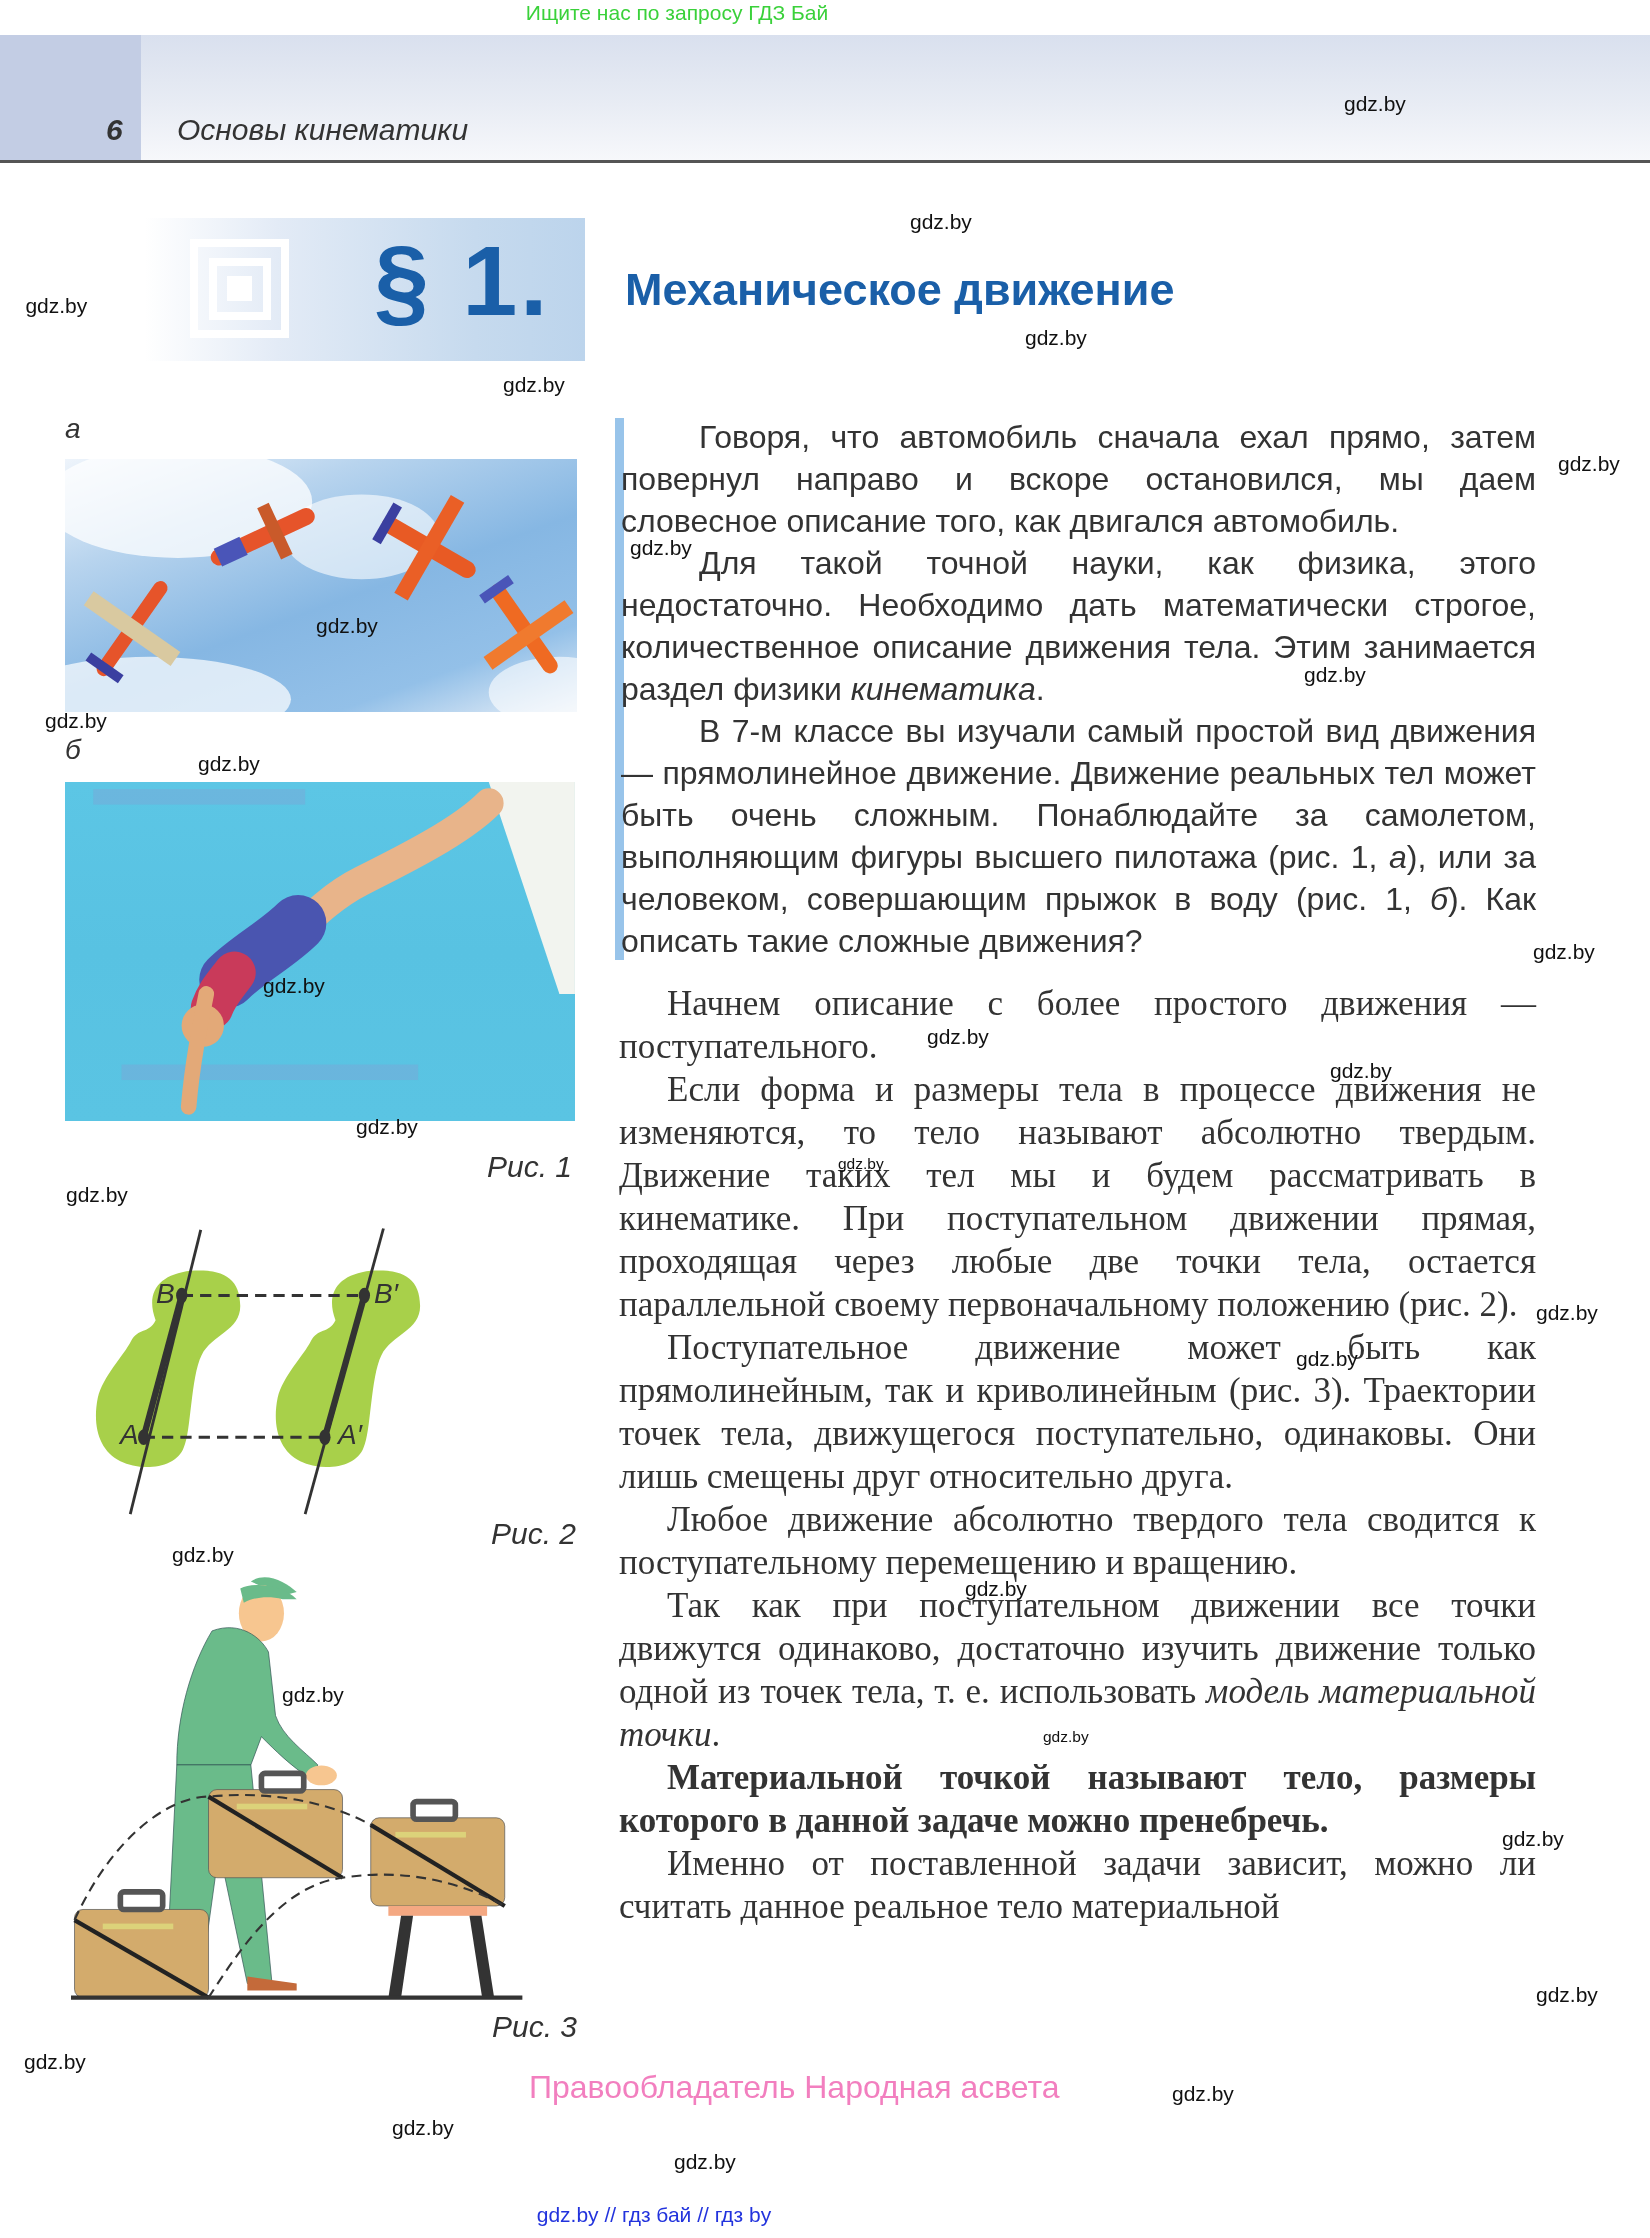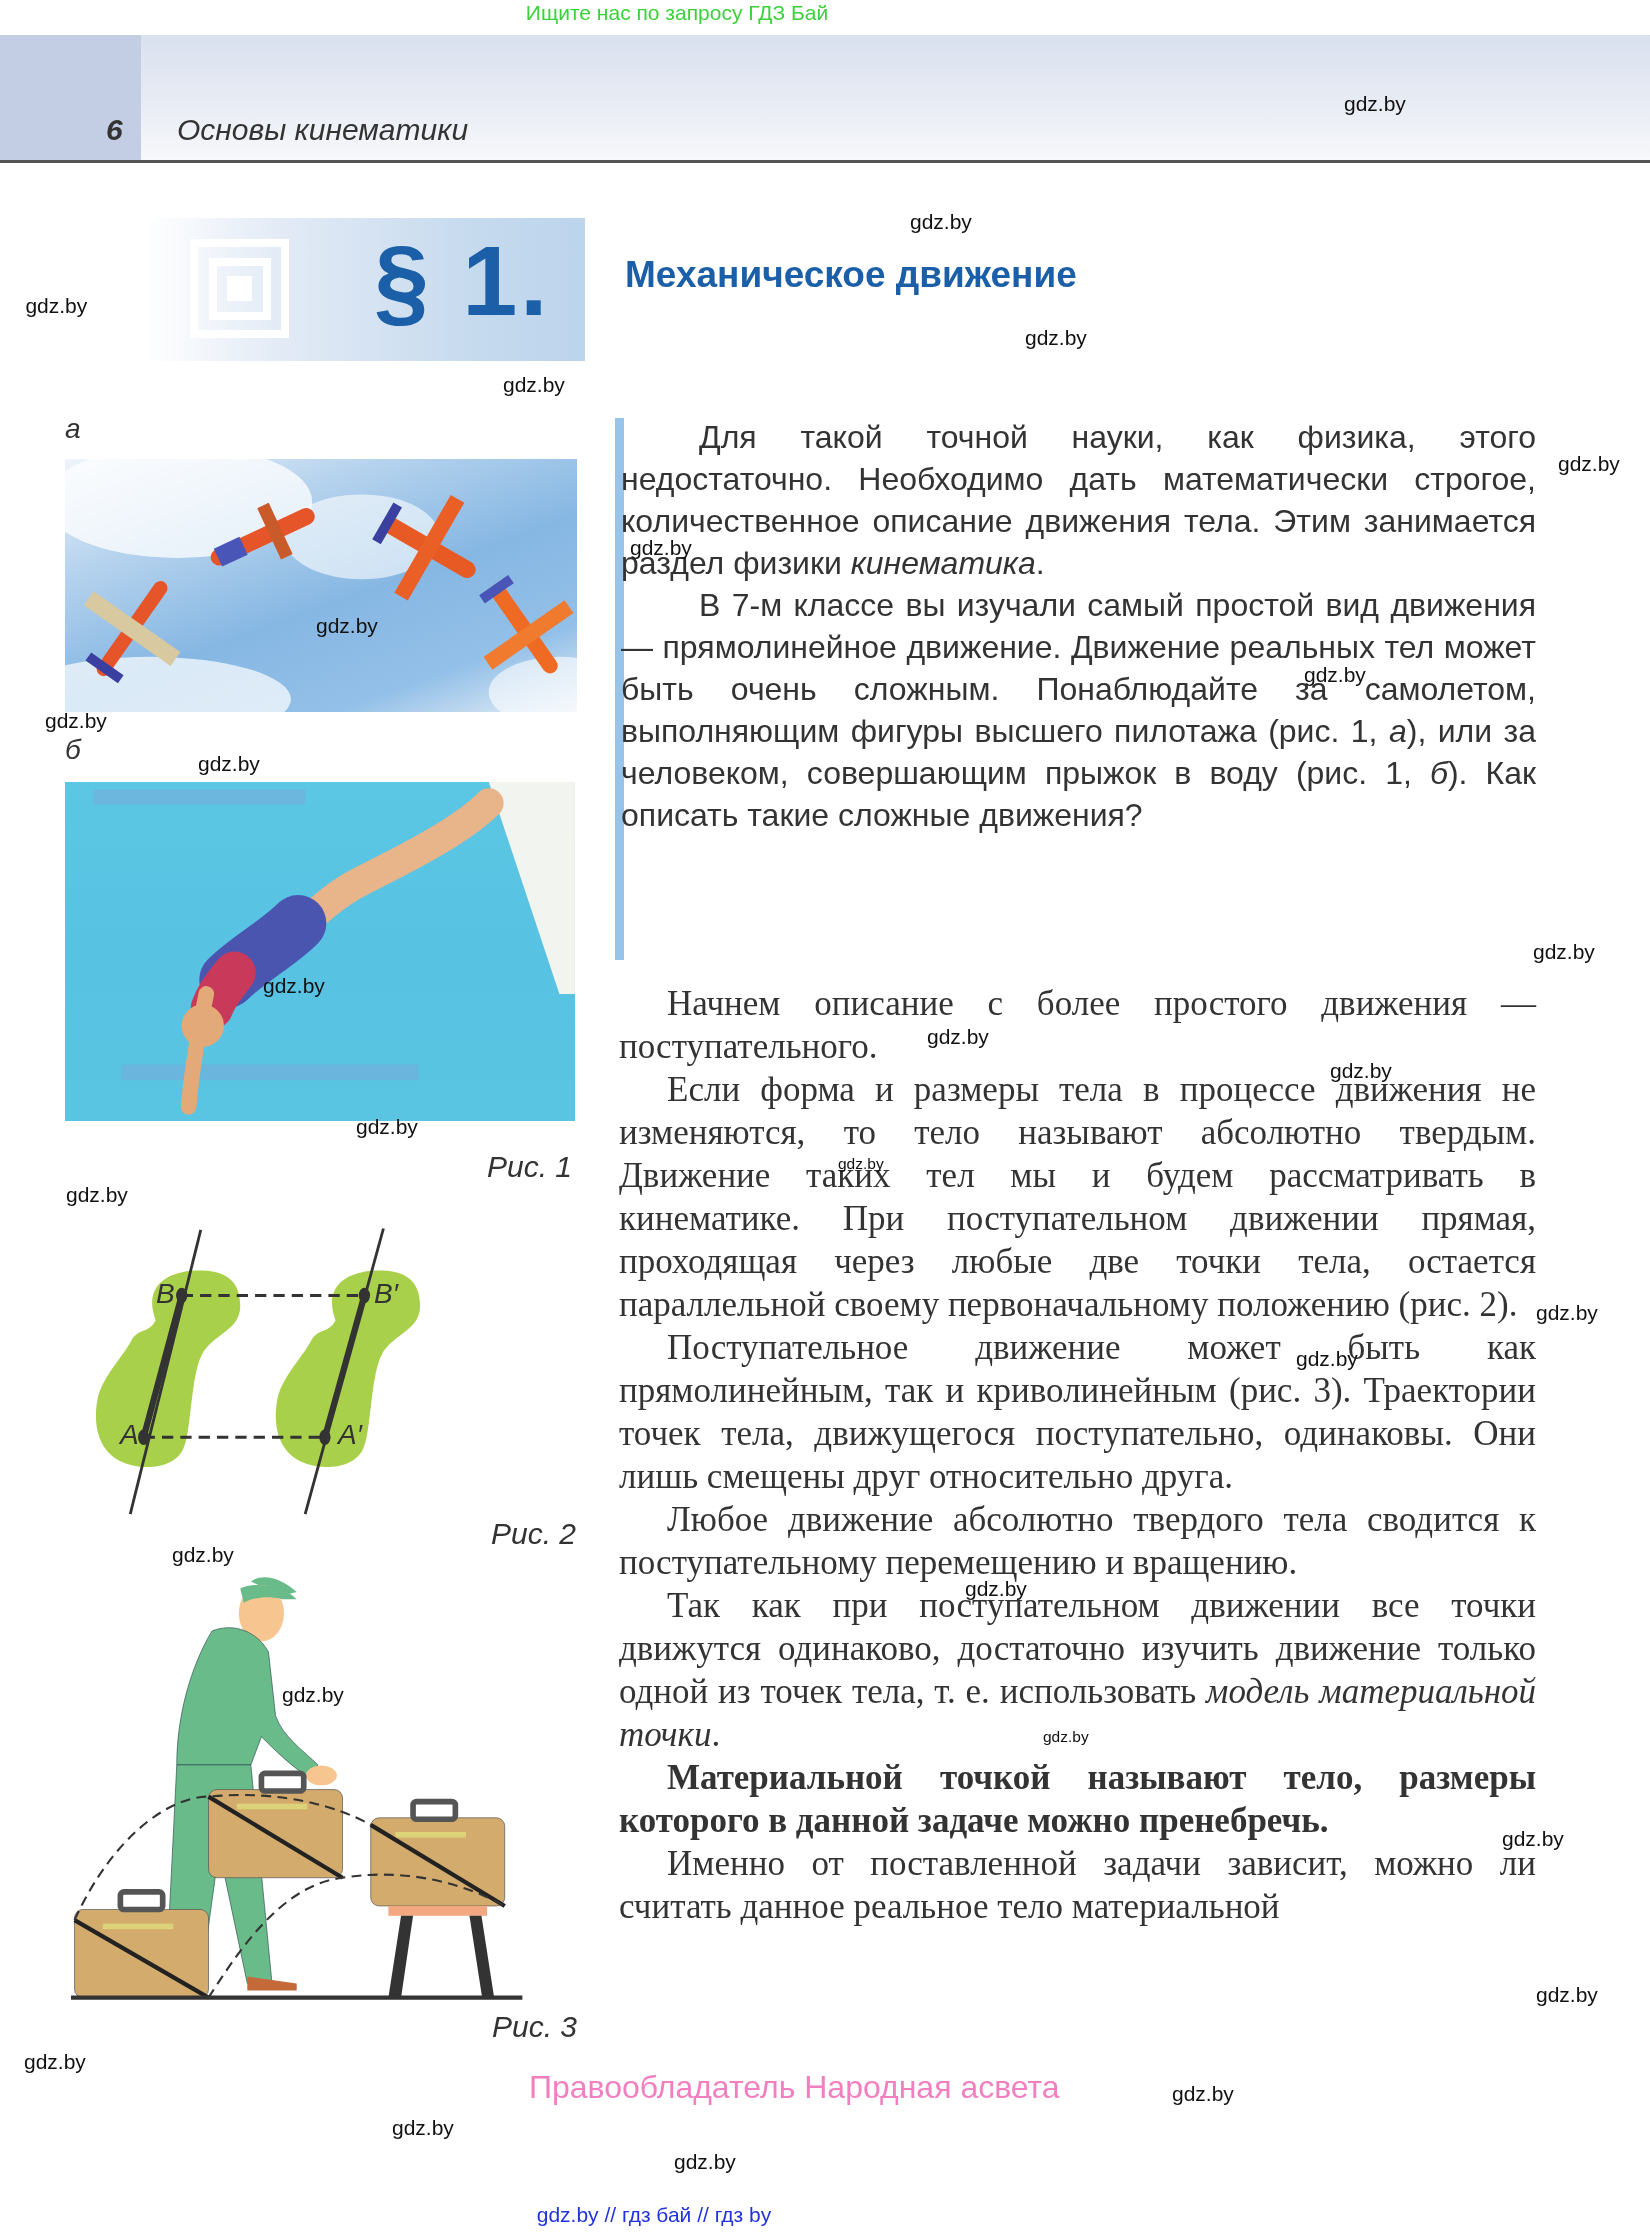--- a/index.html
+++ b/index.html
@@ -17,21 +17,21 @@
   .header-tab { top: 35px; left: 0; width: 141px; height: 126px; background: #c3cde4; }
   .header-rule { top: 160px; left: 0; width: 1651px; height: 2.8px; background: #555; }
   .page-num { top: 113px; left: 106px; font-size: 30px; font-style: italic; font-weight: bold; color: #333; }
   .running-title { top: 113px; left: 177px; font-size: 30px; font-style: italic; color: #333; }
 
   
   .sec-box { top: 218px; left: 145px; width: 440px; height: 143px;
     background: linear-gradient(90deg, #ffffff 0%, #e3ebf6 30%, #c6daee 75%, #bcd4ec 100%); }
   .sec-sq { position: absolute; border: 8.5px solid #ffffff; }
   .sec-num { top: 231px; left: 374px; font-size: 99px; font-weight: bold; color: #1a5fa8; line-height: 1; letter-spacing: 2.8px; }
-  .sec-title { top: 254px; left: 625px; font-size: 37px; font-weight: bold; color: #1a5fa8; }
+  .sec-title { top: 264px; left: 625px; font-size: 45px; font-weight: bold; color: #1a5fa8; }
 
   
   .intro-bar { top: 418px; left: 615px; width: 9.2px; height: 542px; background: #98c4ea; }
   .intro { top: 416px; left: 621px; width: 915px; font-family: "Liberation Sans", sans-serif; font-size: 32px; line-height: 42px; color: #333; text-align: justify; }
   .intro p { text-indent: 78px; }
 
   
   .main { top: 982px; left: 619px; width: 917px; font-family: "Liberation Serif", serif; font-size: 35px; line-height: 43px; color: #333; text-align: justify; }
   .main p { text-indent: 48px; }
   .main p.first { text-indent: 48px; }
@@ -68,20 +68,21 @@
 <div class="abs sec-box">
   <div class="sec-sq" style="left:45px;top:21px;width:99px;height:99px;"></div>
   <div class="sec-sq" style="left:64px;top:40px;width:62px;height:62px;"></div>
   <div style="position:absolute;left:82px;top:58px;width:25.4px;height:25.4px;background:#fff;"></div>
 </div>
 <div class="abs sec-num">§ 1.</div>
 <div class="abs sec-title">Механическое движение</div>
 
 <div class="abs intro-bar"></div>
 <div class="abs intro">
+  <p>Говоря, что автомобиль сначала ехал прямо, затем повернул направо и вскоре остановился, мы даем словесное описание того, как двигался автомобиль.</p>
   <p><span>Для такой точной науки, как физика, этого недостаточно. Необходимо дать математически строгое, количественное описание движения тела. Этим занимается раздел физики </span><i>кинематика</i><span>.</span></p>
   <p><span>В 7-м классе вы изучали самый простой вид движения — прямолинейное движение. Движение реальных тел может быть очень сложным. Понаблюдайте за самолетом, выполняющим фигуры высшего пилотажа (рис. 1, </span><i>а</i><span>), или за человеком, совершающим прыжок в воду (рис. 1, </span><i>б</i><span>). Как описать такие сложные движения?</span></p>
 </div>
 
 <div class="abs main">
   <p class="first">Начнем описание с более простого движения — поступательного.</p>
   <p>Если форма и размеры тела в процессе движения не изменяются, то тело называют абсолютно твердым. Движение таких тел мы и будем рассматривать в кинематике. При поступательном движении прямая, проходящая через любые две точки тела, остается параллельной своему первоначальному положению (рис. 2).</p>
   <p>Поступательное движение может быть как прямолинейным, так и криволинейным (рис. 3). Траектории точек тела, движущегося поступательно, одинаковы. Они лишь смещены друг относительно друга.</p>
   <p>Любое движение абсолютно твердого тела сводится к поступательному перемещению и вращению.</p>
   <p><span>Так как при поступательном движении все точки движутся одинаково, достаточно изучить движение только одной из точек тела, т. е. использовать </span><i>модель материальной точки</i><span>.</span></p>

